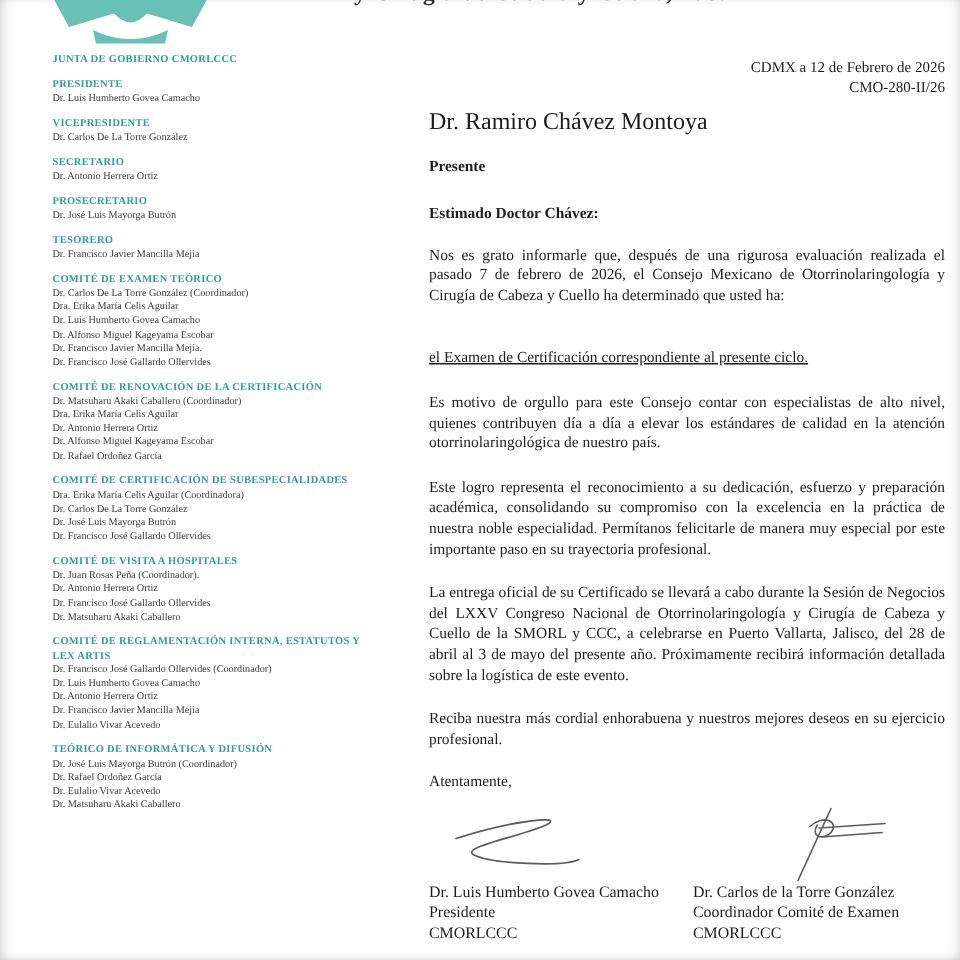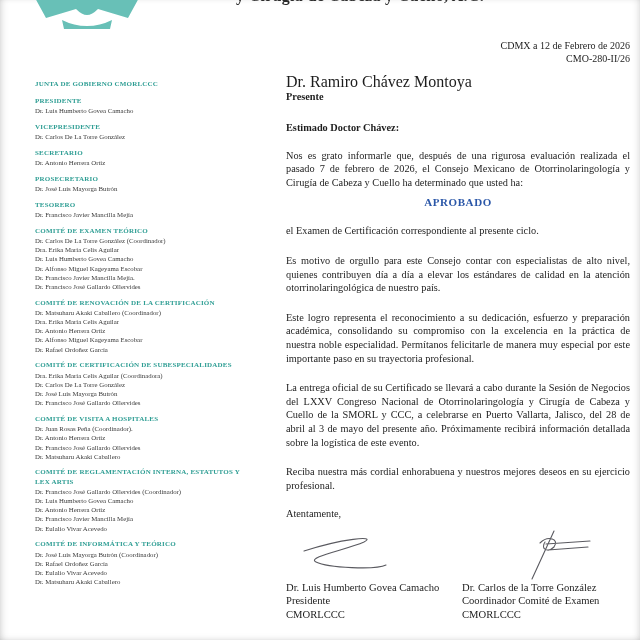--- a/index.html
+++ b/index.html
@@ -13,34 +13,34 @@
   .letterhead-clip{position:absolute;top:0;left:150px;width:420px;height:7px;overflow:hidden;}
   .letterhead-clip span{display:block;margin-top:-13px;text-align:center;
     font-weight:bold;font-size:16px;color:#2b2b2b;letter-spacing:.3px;white-space:nowrap;}
   
   .logo{position:absolute;top:-18px;left:32px;width:110px;height:48px;overflow:hidden;}
   .logo svg{display:block;}
   .logo path{fill:var(--logo_teal,#68c0b7);}
 
   
   .sidebar{position:absolute;left:35px;top:35px;width:205px;}
-  .sb-title{color:var(--teal,#2f9e94);font-weight:bold;font-size:7px;line-height:9.2px;margin-bottom:8px;letter-spacing:.2px;margin-top:45px;}
+  .sb-title{color:var(--teal,#2f9e94);font-weight:bold;font-size:7px;line-height:9.2px;margin-bottom:8px;letter-spacing:.2px;}
   .sb-section{margin-bottom:7.5px;}
   .sb-h{color:var(--teal,#2f9e94);font-weight:bold;font-size:7px;line-height:9.2px;letter-spacing:.2px;}
   .sb-m{color:#3a3a3a;font-size:6.8px;line-height:9.2px;}
 
   
   .letter{position:absolute;left:286px;top:0;width:344px;color:#1d1d1d;font-size:10.3px;}
   .date-block{margin-top:40px;text-align:right;line-height:12.8px;font-size:10px;}
   .recipient{margin-top:7px;font-size:16px;}
-  .presente{font-weight:bold;}
+  .presente{margin-top:15px;font-weight:bold;}
   .salutation{margin-top:20px;font-weight:bold;}
   .para{margin:16px 0 0 0;text-align:justify;line-height:13.6px;}
   .approved{margin-top:7px;text-align:center;color:var(--blue,#2b57a8);font-weight:bold;font-size:11px;letter-spacing:.6px;}
-  .exam-line{margin-top:16px;line-height:13.6px;}
+  .exam-line{margin-top:28px;line-height:13.6px;text-decoration:underline;}
   .closing{margin-top:16px;}
   .sig-row{margin-top:6px;display:flex;}
   .sig-block{display:flex;flex-direction:column;}
   .sig-left{width:176px;}
   .sig-right{flex:1;}
   .scribble{height:56px;}
   .scribble path{fill:none;stroke:#5a5a60;stroke-width:1.1;stroke-linecap:round;}
   .sig-name{font-size:10.6px;line-height:13.2px;}
   .sig-role{font-size:10.6px;line-height:13.2px;}
   .sig-org{font-size:10.6px;line-height:13.2px;}
@@ -170,21 +170,21 @@
             <div class="sb-m">Dr. Francisco José Gallardo Ollervides (Coordinador)</div>
             <div class="sb-m">Dr. Luis Humberto Govea Camacho</div>
             <div class="sb-m">Dr. Antonio Herrera Ortiz</div>
             <div class="sb-m">Dr. Francisco Javier Mancilla Mejía</div>
             <div class="sb-m">Dr. Eulalio Vivar Acevedo</div>
           </div>
   </section>
 
   <section class="sb-section">
     <div class="sb-heads">
-            <div class="sb-h">COMITÉ DE INFORMÁTICA Y TEÓRICO</div>
+            <div class="sb-h">TEÓRICO DE INFORMÁTICA Y DIFUSIÓN</div>
           </div>
     <div class="sb-members">
             <div class="sb-m">Dr. José Luis Mayorga Butrón (Coordinador)</div>
             <div class="sb-m">Dr. Rafael Ordoñez García</div>
             <div class="sb-m">Dr. Eulalio Vivar Acevedo</div>
             <div class="sb-m">Dr. Matsuharu Akaki Caballero</div>
           </div>
   </section>
 </div>
   </aside>
@@ -194,21 +194,20 @@
       <div>CDMX a 12 de Febrero de 2026</div>
       <div>CMO-280-II/26</div>
     </div>
 
     <div class="recipient">Dr. Ramiro Chávez Montoya</div>
     <div class="presente">Presente</div>
     <div class="salutation">Estimado Doctor Chávez:</div>
 
     <p class="para">Nos es grato informarle que, después de una rigurosa evaluación realizada el pasado 7 de febrero de 2026, el Consejo Mexicano de Otorrinolaringología y Cirugía de Cabeza y Cuello ha determinado que usted ha:</p>
 
-    <div class="approved">APROBADO</div>
 
     <div class="exam-line">el Examen de Certificación correspondiente al presente ciclo.</div>
 
     <p class="para">Es motivo de orgullo para este Consejo contar con especialistas de alto nivel, quienes contribuyen día a día a elevar los estándares de calidad en la atención otorrinolaringológica de nuestro país.</p>
     <p class="para">Este logro representa el reconocimiento a su dedicación, esfuerzo y preparación académica, consolidando su compromiso con la excelencia en la práctica de nuestra noble especialidad. Permítanos felicitarle de manera muy especial por este importante paso en su trayectoria profesional.</p>
     <p class="para">La entrega oficial de su Certificado se llevará a cabo durante la Sesión de Negocios del LXXV Congreso Nacional de Otorrinolaringología y Cirugía de Cabeza y Cuello de la SMORL y CCC, a celebrarse en Puerto Vallarta, Jalisco, del 28 de abril al 3 de mayo del presente año. Próximamente recibirá información detallada sobre la logística de este evento.</p>
     <p class="para">Reciba nuestra más cordial enhorabuena y nuestros mejores deseos en su ejercicio profesional.</p>
 
     <div class="closing">Atentamente,</div>
 

